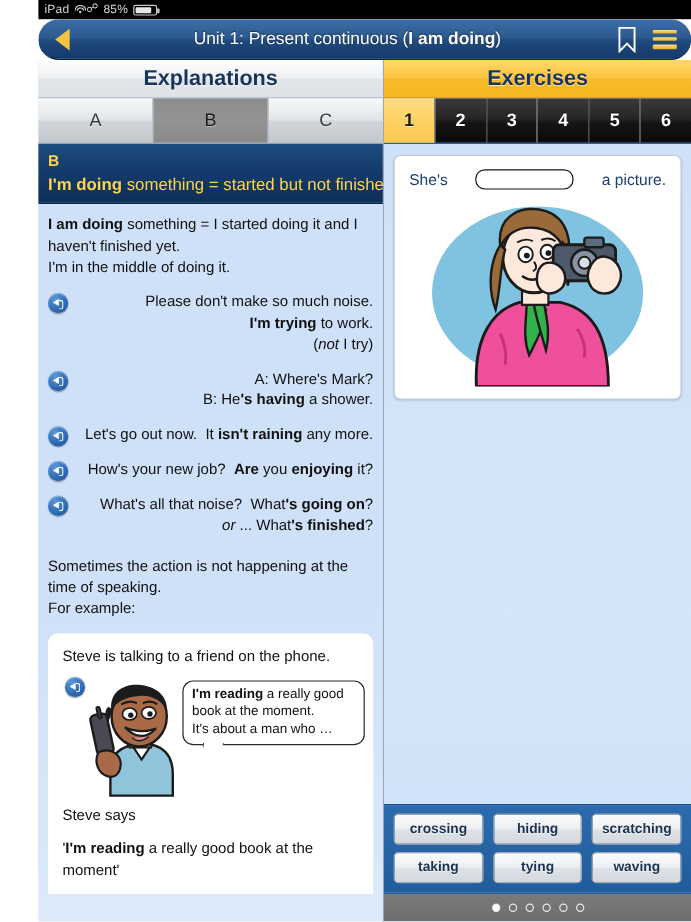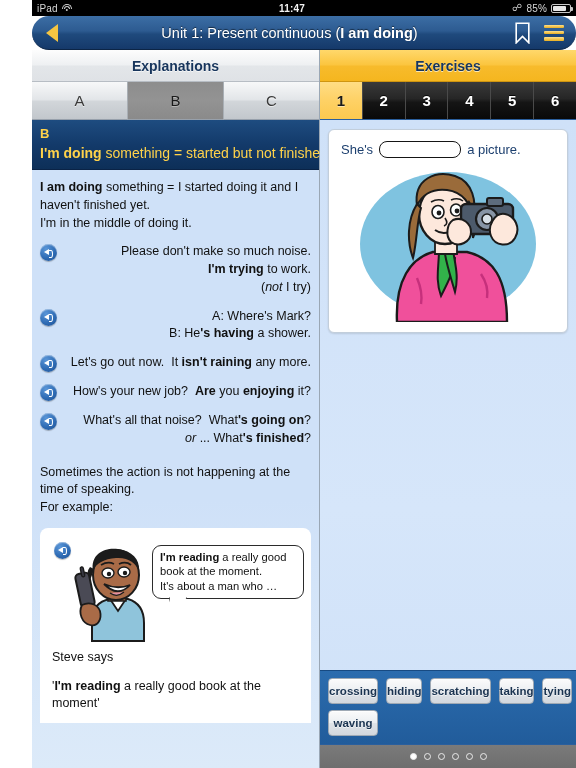--- a/index.html
+++ b/index.html
@@ -55,21 +55,21 @@
 
   
   .panes { display:flex; height:718px; }
   .pane-left { width:288px; height:100%; position:relative; display:flex; flex-direction:column;
                border-right:1px solid #9aa7b5; background:#cfe1f5; }
   .pane-right { width:288px; height:100%; position:relative; display:flex; flex-direction:column; background:#cfe1f5; }
 
   
   .pane-head {
     height:32px; display:flex; align-items:center; justify-content:center;
-    font-size:14px; font-weight:bold; color:#17355c;
+    font-size:18px; font-weight:bold; color:#17355c;
     text-shadow:0 1px 0 rgba(255,255,255,.65);
   }
   .pane-head.explanations {
     background:linear-gradient(to bottom,#fdfdfd 0%,#eef0f2 48%,#e3e6e9 52%,#dfe2e6 100%);
     border-bottom:1px solid #b7bdc4;
   }
   .pane-head.exercises {
     background:linear-gradient(to bottom,#ffd86b 0%,#fbc53f 48%,#f7bb2c 52%,#f5b61f 100%);
     border-bottom:1px solid #cf9510;
   }
@@ -182,31 +182,31 @@
   .right-body {
     flex:1; position:relative; overflow:hidden;
     background:linear-gradient(to bottom,#cfe1f8 0%,#d6e6fa 60%,#cfe1f8 100%);
     padding:9px 8px 0 8px;
   }
   .ex-card {
     background:#fff; border-radius:6px; border:1px solid #c2cedb;
     box-shadow:0 1px 2px rgba(0,0,0,.12);
     padding:11px 12px 14px 12px; height:204px;
   }
-  .q-line { font-size:13px; color:#1c3f6e; display:flex; align-items:center; gap:6px; }
+  .q-line { font-size:13px; color:#1c3f6e; display:flex; align-items:center; gap:6px;justify-content:space-between; }
   .blankbox {
     display:inline-block; width:82px; height:17px;
     border:1.8px solid #151515; border-radius:8px; background:#fff;
   }
   .pic-wrap { display:flex; align-items:center; justify-content:center; margin-top:4px; }
 
   .word-area { position:absolute; left:0; right:0; bottom:24px;
     background:linear-gradient(to bottom,#2b6cae 0%,#215c9b 100%);
     border-top:1px solid #174a82; padding:7px 8px 8px 8px; }
-  .word-grid { display:grid; grid-template-columns:repeat(5,1fr); gap:6px 8px; }
+  .word-grid { display:grid; grid-template-columns:repeat(3,1fr); gap:6px 8px; }
   .word-btn {
     height:26px; display:flex; align-items:center; justify-content:center;
     border-radius:4px; font-size:11.5px; font-weight:bold; color:#1a3350; cursor:pointer;
     background:linear-gradient(to bottom,#fbfbfb 0%,#eceff2 48%,#dfe3e8 52%,#d3d8de 100%);
     border:1px solid #9fa9b4; box-shadow:0 1px 0 rgba(255,255,255,.7) inset;
     text-shadow:0 1px 0 rgba(255,255,255,.6);
   }
   .dots-row {
     position:absolute; left:0; right:0; bottom:0; height:24px;
     background:linear-gradient(to bottom,#7a7a7a 0%,#6e6e6e 100%);
@@ -223,21 +223,20 @@
 
   <div class="statusbar">
     <div class="sb-left">
       <span>iPad</span>
       <span class="wifi-ico">
           <i></i>
           <i></i>
           <i></i>
         </span>
     </div>
-    <div class="sb-center">11:47</div>
     <div class="sb-right">
       <span class="bt-ico">☍</span>
       <span>85%</span>
       <span class="batt">
           <i></i>
         </span>
     </div>
   </div>
 
   <div class="titlebar">
@@ -324,20 +323,21 @@
           </div>
 
         </div>
 
         <div class="para" style="margin-top:16px;">
           <span>Sometimes the action is not happening at the time of speaking.</span><br>
           <span>For example:</span>
         </div>
 
         <div class="story-card">
+          <div class="intro">Steve is talking to a friend on the phone.</div>
 
           <div class="cartoon-row">
             <div class="spk" style="position:absolute;left:2px;top:0;"></div>
 
             <svg width="100" height="100" viewBox="0 0 100 100" style="position:absolute;left:14px;top:2px;">
 
               <path d="M26 78 C26 64 34 58 44 56 L62 56 C72 59 78 66 78 80 L78 98 L26 98 Z" fill="#8fc4db" stroke="#1b1b1b" stroke-width="2"></path>
               <path d="M44 56 L52 68 L60 56" fill="#ffffff" stroke="#1b1b1b" stroke-width="1.8"></path>
 
               <path d="M42 46 L42 58 L60 58 L60 46 Z" fill="#9c6243" stroke="#1b1b1b" stroke-width="1.6"></path>

